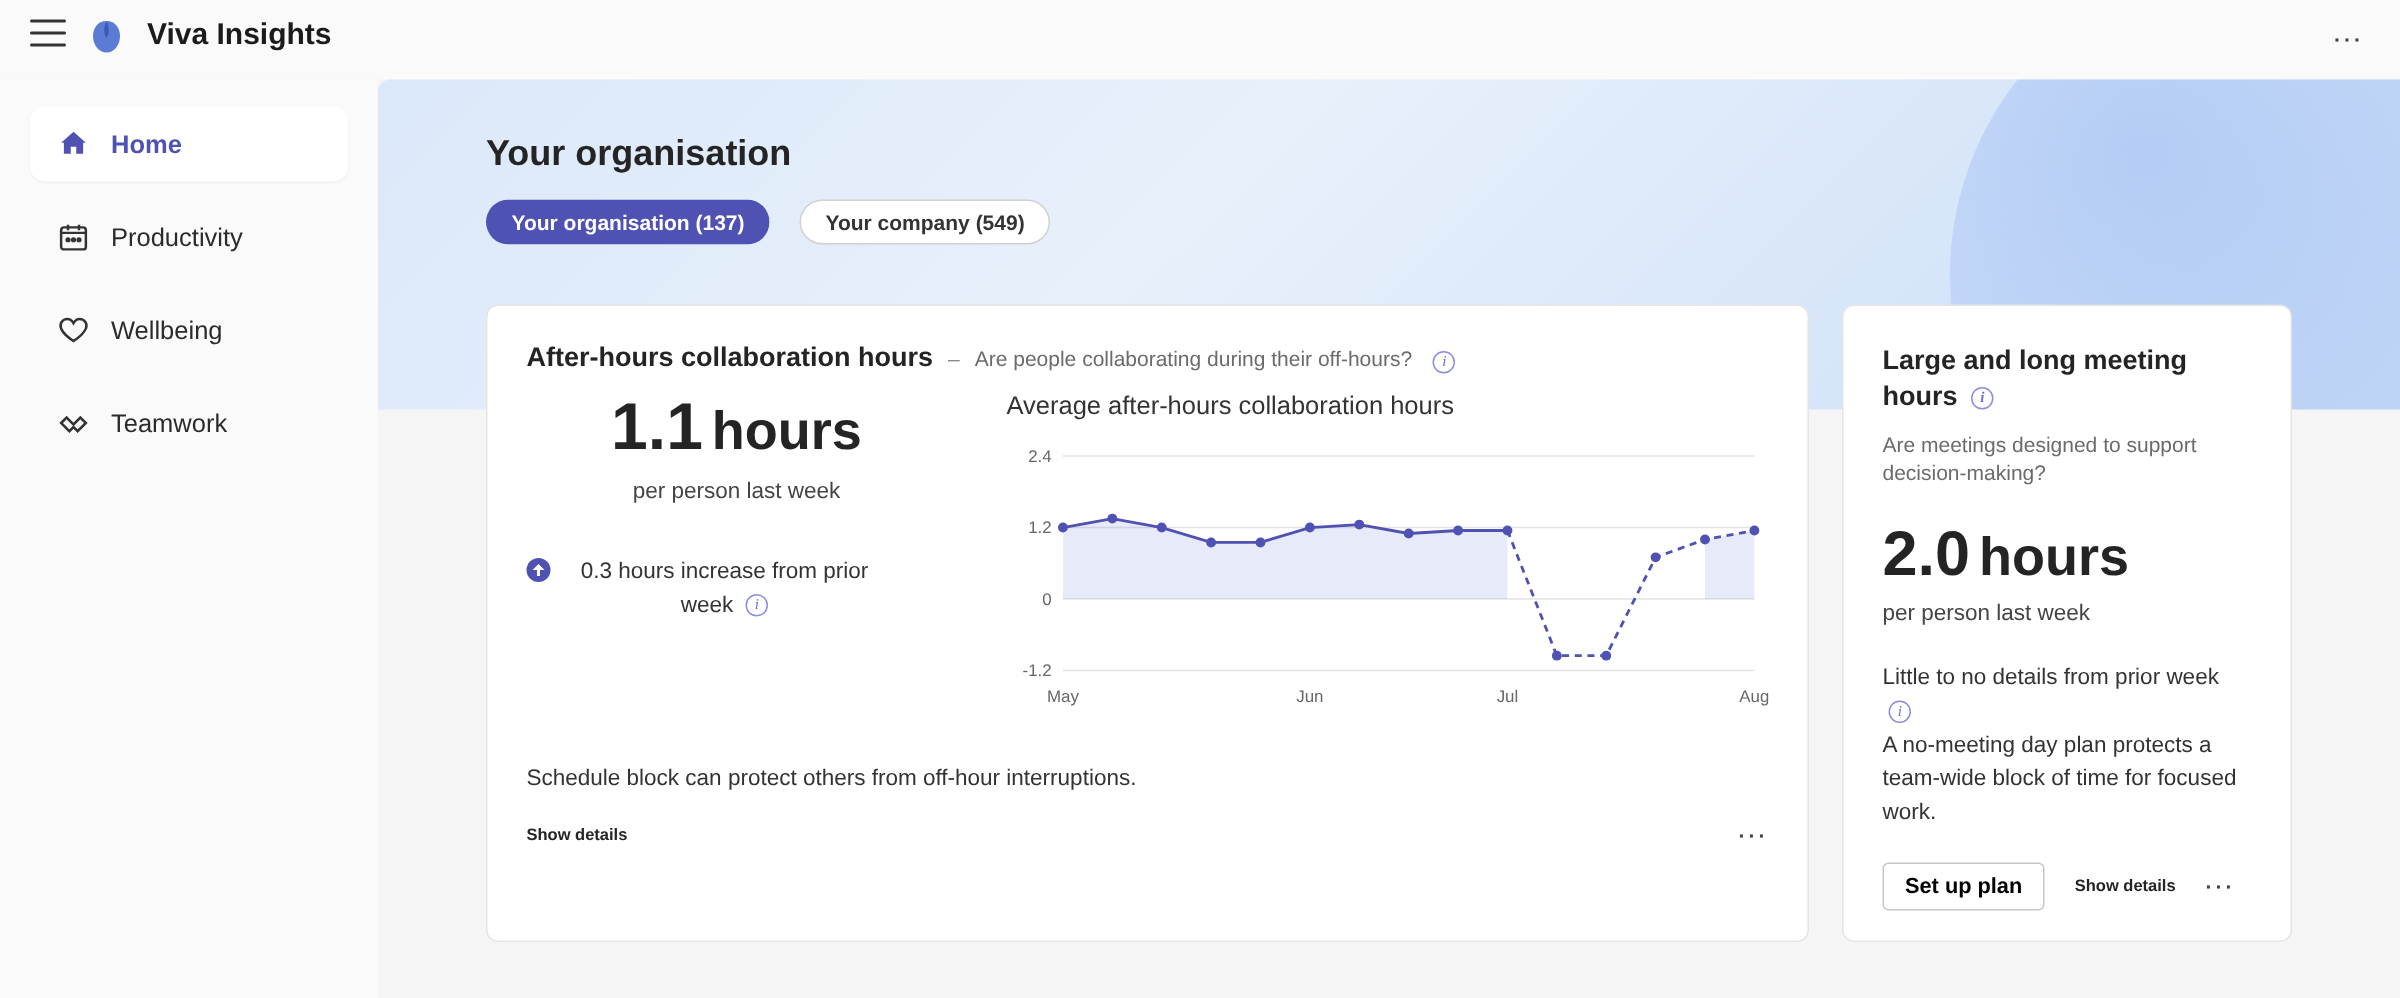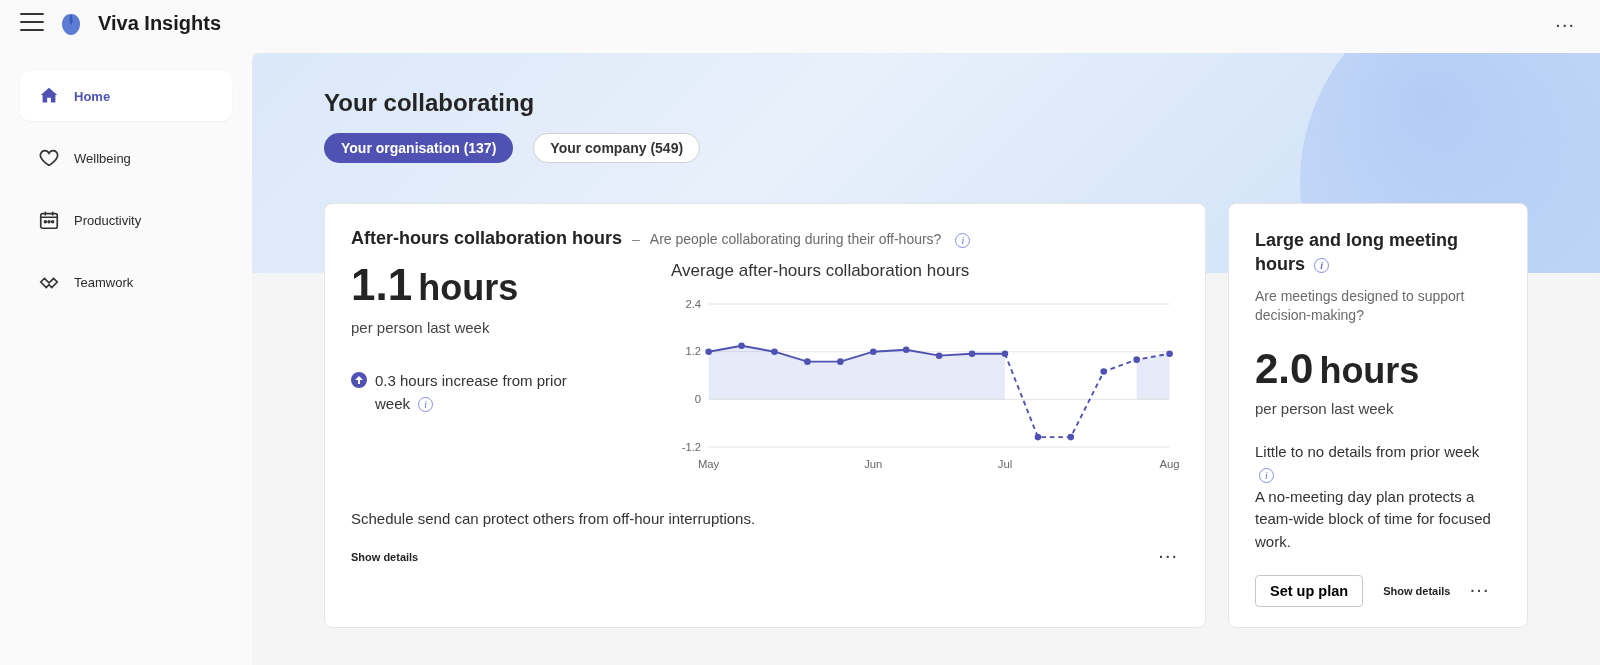--- a/index.html
+++ b/index.html
@@ -22,26 +22,26 @@
   .topbar .more { position: absolute; right: 24px; top: 18px; cursor:pointer; color:#424242; letter-spacing:2px; font-weight:700; }
   .layout { display: flex; }
   .sidebar {
     width: 252px;
     padding: 18px 20px;
     background: #fafafa;
     min-height: 600px;
   }
   .nav-item {
     display: flex;
-    align-items: center;
+    align-items: flex-end;
     gap: 14px;
     padding: 14px 18px;
     border-radius: 10px;
     cursor: pointer;
-    font-size: 13px;
+    font-size: 17px;
     color: #2b2b2b;
     margin-bottom: 12px;
   }
   .nav-item.active {
     background: #fff;
     color: #4f52b2;
     font-weight: 600;
     box-shadow: 0 1px 2px rgba(0,0,0,0.05);
   }
   .nav-item svg { width: 22px; height: 22px; flex-shrink:0; }
@@ -98,21 +98,21 @@
   .card-title { font-size: 18px; font-weight: 700; }
   .card-sep { color:#888; }
   .card-sub { color:#6b6b6b; font-size:14px; }
   .info-icon {
     display:inline-flex; align-items:center; justify-content:center;
     width:15px; height:15px; border:1px solid #8a8ee0; border-radius:50%;
     color:#6b6fd6; font-size:10px; font-style:italic; font-family:serif;
     margin-left:4px; cursor:pointer; vertical-align:middle;
   }
   .large-body { display:flex; gap:40px; }
-  .metric-col { flex:0 0 280px; }
+  .metric-col { flex:0 0 280px;text-align:center; }
   .big-number { font-size:44px; font-weight:800; line-height:1.1; }
   .unit { font-size:36px; font-weight:700; margin-left:6px; }
   .per-person { color:#444; margin-top:10px; font-size:15px; }
   .delta-row { display:flex; align-items:flex-start; gap:8px; margin-top:34px; color:#333; font-size:15px; line-height:1.5; max-width:240px;}
   .delta-badge { width:16px; height:16px; border-radius:50%; background:#4f52b2; display:inline-flex; align-items:center; justify-content:center; flex-shrink:0; margin-top:2px;}
   .delta-badge svg { width:10px; height:10px; }
   .chart-col { flex:1; }
   .chart-title { font-size:17px; color:#333; margin-bottom:8px; }
   .chart-svg { width:100%; height:190px; }
   .tip-text { color:#333; font-size:15px; margin-top:28px; }
@@ -154,45 +154,45 @@
 <div class="layout">
   <div class="sidebar">
     <div class="nav-item active">
       <svg viewBox="0 0 24 24" fill="#4f52b2">
           <path d="M12 3l9 8h-2v8h-5v-5h-4v5H5v-8H3l9-8z"></path>
         </svg>
       <span>Home</span>
     </div>
     <div class="nav-item">
       <svg viewBox="0 0 24 24" fill="none" stroke="#333" stroke-width="1.8">
-          <path d="M12 20s-7-4.5-9-9c-1.5-3.5 1-7 4.5-7 2 0 3.5 1.2 4.5 3 1-1.8 2.5-3 4.5-3 3.5 0 6 3.5 4.5 7-2 4.5-9 9-9 9z"></path>
-        </svg>
-      <span>Wellbeing</span>
-    </div>
-    <div class="nav-item">
-      <svg viewBox="0 0 24 24" fill="none" stroke="#333" stroke-width="1.8">
           <rect x="3" y="5" width="18" height="16" rx="2"></rect>
           <path d="M3 9h18M8 3v4M16 3v4"></path>
           <circle cx="8" cy="14" r="1" fill="#333"></circle>
           <circle cx="12" cy="14" r="1" fill="#333"></circle>
           <circle cx="16" cy="14" r="1" fill="#333"></circle>
         </svg>
       <span>Productivity</span>
     </div>
     <div class="nav-item">
       <svg viewBox="0 0 24 24" fill="none" stroke="#333" stroke-width="1.8">
+          <path d="M12 20s-7-4.5-9-9c-1.5-3.5 1-7 4.5-7 2 0 3.5 1.2 4.5 3 1-1.8 2.5-3 4.5-3 3.5 0 6 3.5 4.5 7-2 4.5-9 9-9 9z"></path>
+        </svg>
+      <span>Wellbeing</span>
+    </div>
+    <div class="nav-item">
+      <svg viewBox="0 0 24 24" fill="none" stroke="#333" stroke-width="1.8">
           <path d="M3 12l4-4 5 5 5-5 4 4-6 6-3-3-3 3-6-6z"></path>
         </svg>
       <span>Teamwork</span>
     </div>
   </div>
 
   <div class="content-wrap">
     <div class="hero">
-      <h1>Your collaborating</h1>
+      <h1>Your organisation</h1>
       <div class="pills">
         <div class="pill active">Your organisation (137)</div>
         <div class="pill inactive">Your company (549)</div>
       </div>
     </div>
 
     <div class="cards-row">
 
       <div class="card card-large">
         <div class="card-title-row">
@@ -249,21 +249,21 @@
                 <circle cx="460" cy="81.77777777777777" r="3.5" fill="#4f52b2"></circle>
                 <circle cx="495" cy="69.11111111111109" r="3.5" fill="#4f52b2"></circle>
                 <circle cx="530" cy="62.77777777777778" r="3.5" fill="#4f52b2"></circle>
                 <text x="40" y="184" text-anchor="middle" font-size="12" fill="#666">May</text>
                 <text x="215" y="184" text-anchor="middle" font-size="12" fill="#666">Jun</text>
                 <text x="355" y="184" text-anchor="middle" font-size="12" fill="#666">Jul</text>
                 <text x="530" y="184" text-anchor="middle" font-size="12" fill="#666">Aug</text>
               </svg>
           </div>
         </div>
-        <div class="tip-text">Schedule send can protect others from off-hour interruptions.</div>
+        <div class="tip-text">Schedule block can protect others from off-hour interruptions.</div>
         <div class="card-actions">
           <button class="link-btn">Show details</button>
           <span class="spacer"></span>
           <span class="ellipsis">···</span>
         </div>
       </div>
 
       <div class="card card-small">
         <div class="small-title">
           <span>Large and long meeting hours</span>

